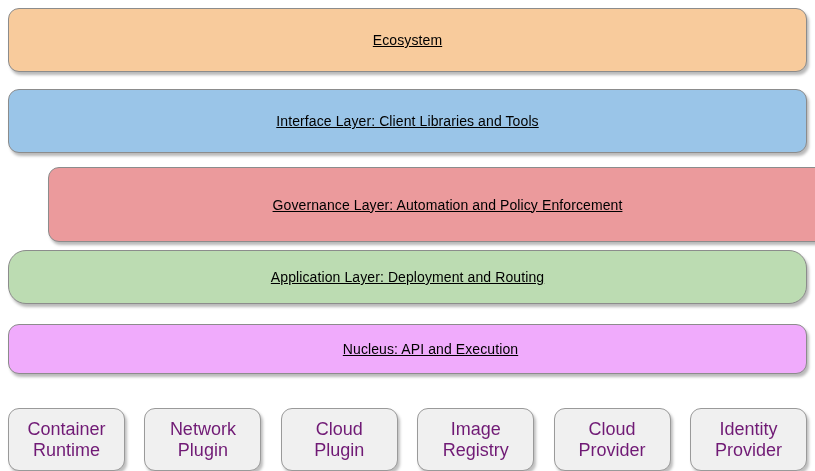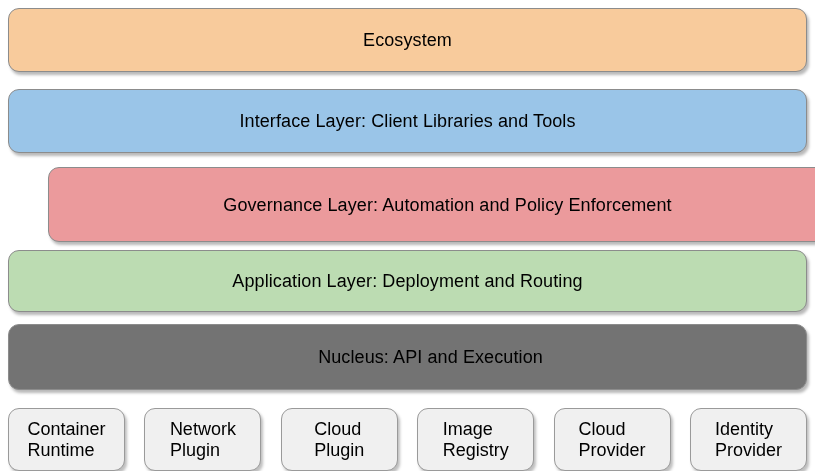--- a/index.html
+++ b/index.html
@@ -30,32 +30,33 @@
     box-sizing: border-box;
     border: 1px solid #8c8c8c;
     border-radius: 11px;
     display: flex;
     align-items: center;
     justify-content: center;
     box-shadow: 2px 3px 3px rgba(0, 0, 0, 0.28);
     text-align: center;
   }
   .layer-label {
-    font-size: 18px;
+    font-size: 14px;
     line-height: 22px;
     letter-spacing: 0.1px;
     color: #000000;
     white-space: nowrap;
+    text-decoration: underline;
   }
 
   .layer-ecosystem   { top: 8px;   height: 64px; background: #f8cb9c; }
   .layer-interface   { top: 89px;  height: 64px; background: #9ac5e8; align-items: center; }
   .layer-governance  { top: 167px; height: 75px; background: #eb9a9c; margin-left: 40px; }
-  .layer-application { top: 250px; height: 62px; background: #bcdcb2; }
-  .layer-nucleus     { top: 324px; height: 66px; background: #737373; padding-left: 46px; }
+  .layer-application { top: 250px; height: 54px; background: #bcdcb2; border-radius: 18px; }
+  .layer-nucleus     { top: 324px; height: 50px; background: #f0abfc; padding-left: 46px; }
 
   
   #bottom-row {
     position: absolute;
     left: 8px;
     top: 408px;
     width: 799px;
     height: 63px;
     display: flex;
     justify-content: space-between;
@@ -68,22 +69,22 @@
     border: 1px solid #9a9a9a;
     border-radius: 11px;
     display: flex;
     align-items: center;
     justify-content: center;
     box-shadow: 2px 3px 3px rgba(0, 0, 0, 0.26);
   }
   .bottom-label {
     font-size: 18px;
     line-height: 21px;
-    text-align: left;
-    color: #000000;
+    text-align: center;
+    color: #701a75;
     white-space: pre-line;
   }
 </style>
 </head>
 <body>
 
 <div id="diagram">
 
   <div class="layer layer-ecosystem">
     <span class="layer-label">Ecosystem</span>

